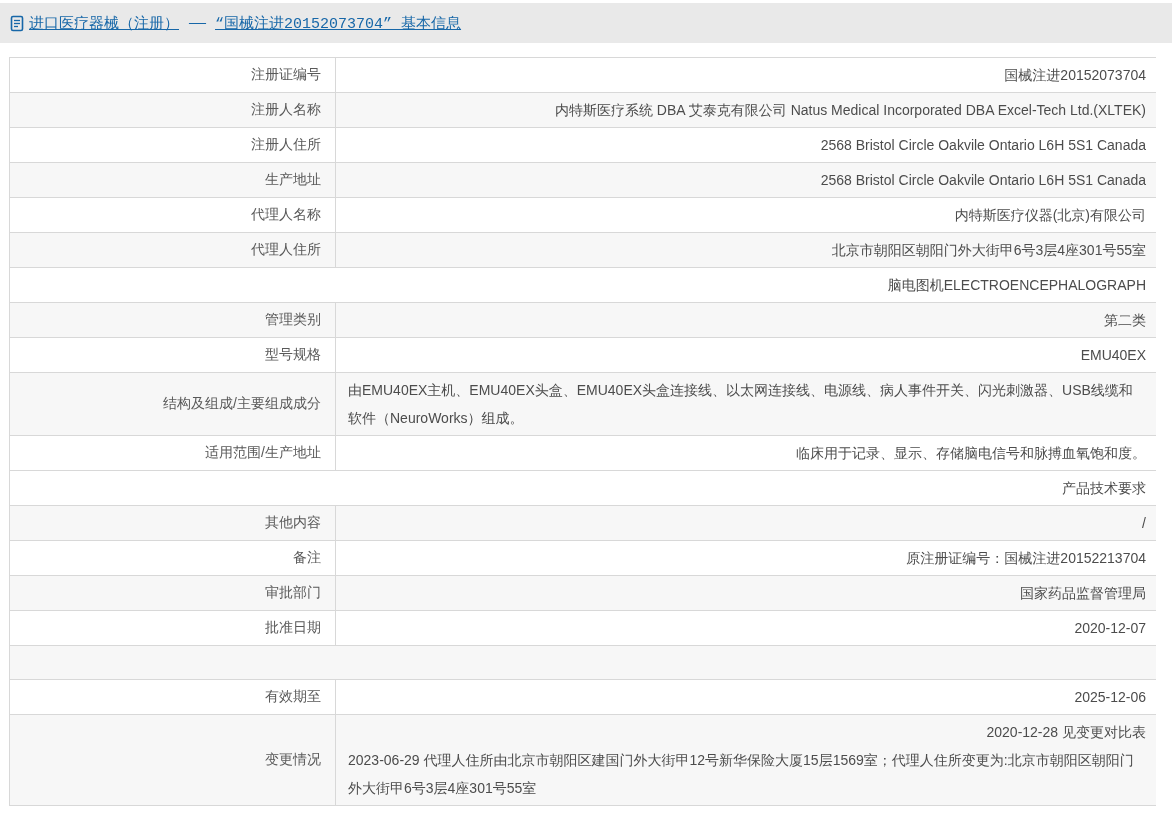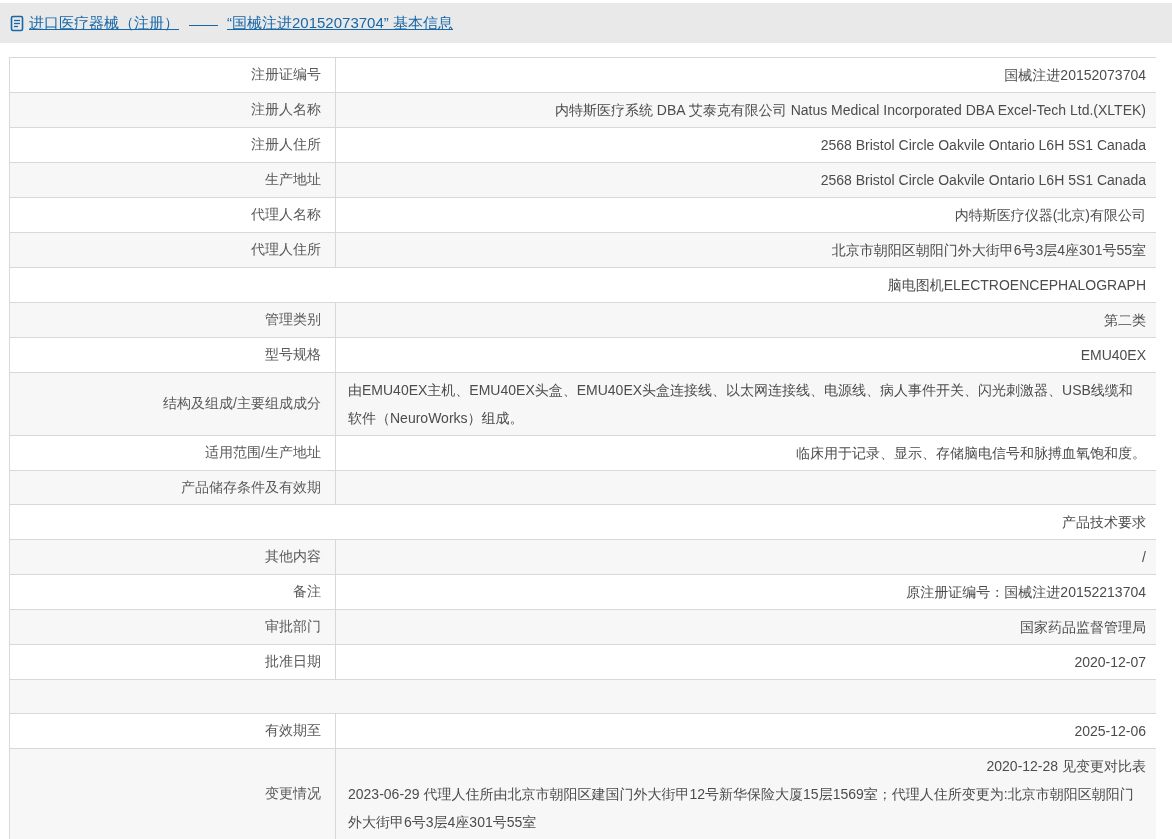--- a/index.html
+++ b/index.html
@@ -5,21 +5,21 @@
   html,body{margin:0;padding:0;background:#ffffff;}
   body{
     width:1172px;height:839px;overflow:hidden;
     font-family:"Liberation Sans","DejaVu Sans",sans-serif;
     -webkit-font-smoothing:antialiased;
   }
   
   .titlebar{
     margin-top:3px;height:40px;background:#e9e9e9;
     display:flex;align-items:center;padding-left:10px;
-    font-size:15px;color:#1767a8;white-space:nowrap;
+    font-size:15px;color:#1767a8;white-space:nowrap;font-family:Liberation Mono, monospace;
   }
   .doc-icon{display:inline-flex;margin-right:4px;}
   .tlink{color:#1767a8;text-decoration:underline;cursor:pointer;}
   .dash{margin:0 10px;text-decoration:none;letter-spacing:-1px;}
   
   .table{
     margin:14px 16px 0 9px;
     border-top:1px solid #d8d8d8;border-left:1px solid #d8d8d8;
     font-size:14px;
   }
@@ -154,29 +154,20 @@
   <div class="row">
     <div class="cell-label">
 
       <span class="label-text">适用范围/生产地址</span>
     </div>
     <div class="cell-value">
         <span>临床用于记录、显示、存储脑电信号和脉搏血氧饱和度。</span>
       </div>
   </div>
 
-  <div class="row alt">
-    <div class="cell-label">
-
-      <span class="label-text">产品储存条件及有效期</span>
-    </div>
-    <div class="cell-value">
-        <span></span>
-      </div>
-  </div>
 
   <div class="row">
     <div class="cell-value">
         <span>产品技术要求</span>
       </div>
   </div>
 
   <div class="row alt">
     <div class="cell-label">
 

